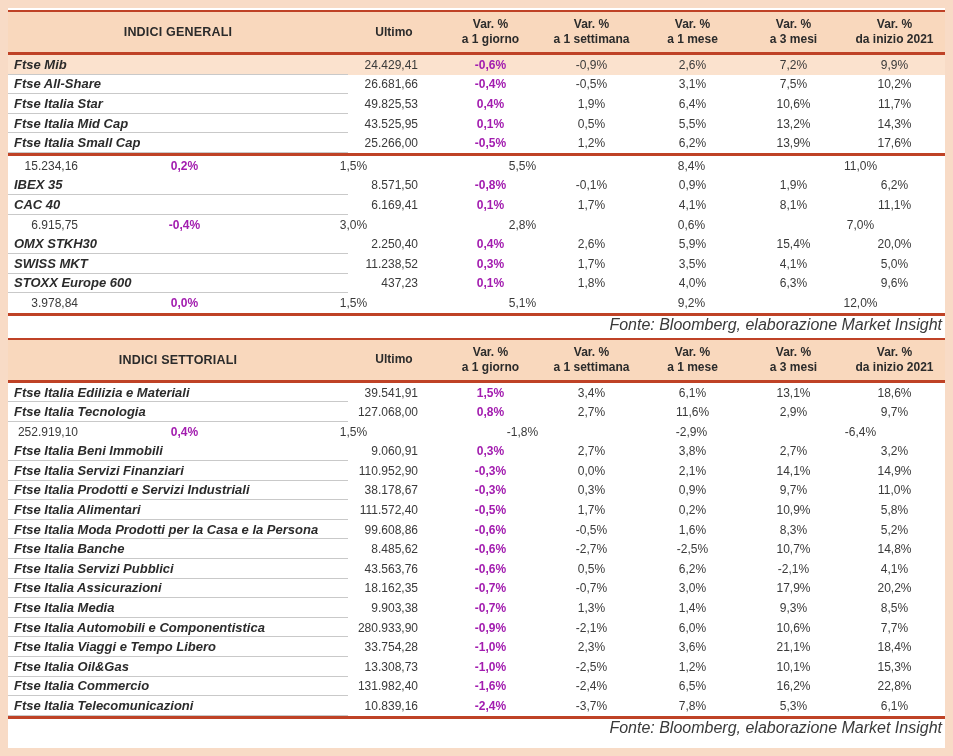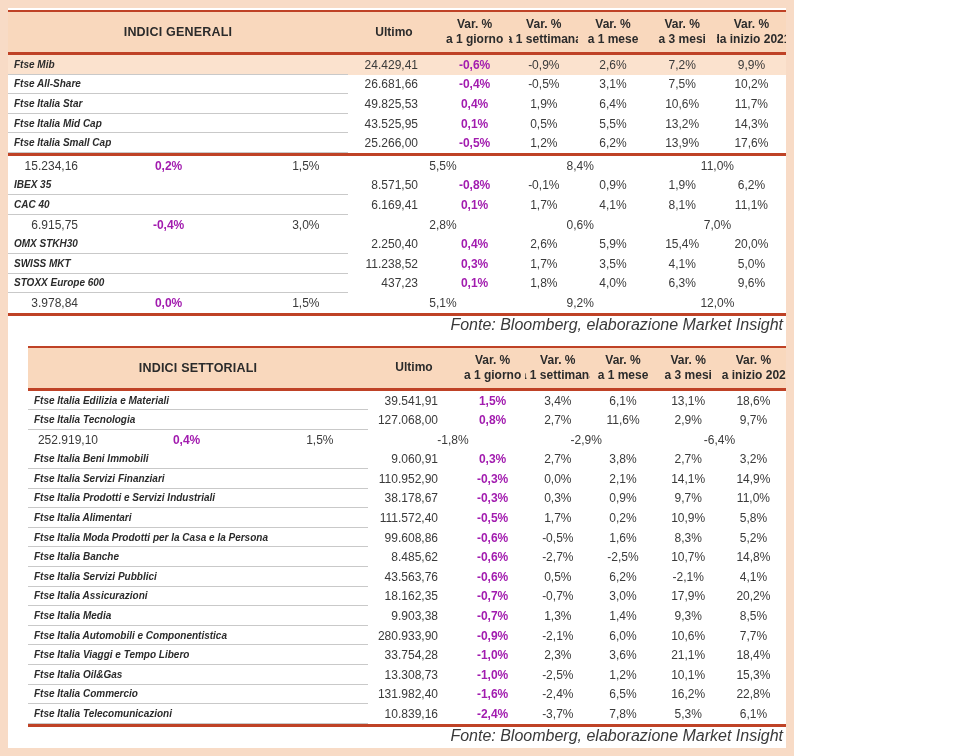--- a/index.html
+++ b/index.html
@@ -11,28 +11,28 @@
     --frame: #f8dbc6;
     --underline: #c9c9c9;
   }
   * { box-sizing: border-box; margin: 0; padding: 0; }
   html, body { background: #ffffff; }
   body {
     font-family: "Liberation Sans", sans-serif;
     color: var(--ink);
   }
   .page {
-    width: 794px;
+    width: 953px;
     height: 756px;
     border: 8px solid var(--frame);
     background: #fff;
     padding-top: 2px;
     overflow: hidden;
   }
-  .report + .report { margin-top: 12px; padding-left: 20px; }
+  .report + .report { margin-top: 4px; }
 
   .rule-single { border-top: 2px solid var(--red); }
   .rule-double {
     height: 2px;
     border-top: 2px solid var(--red);
     border-bottom: 1px solid var(--red);
   }
 
   .tbl-header {
     display: flex;
@@ -75,21 +75,21 @@
   .tbl-row.highlight { background: var(--peach-light); }
 
   .index-name {
     display: flex;
     align-items: center;
     font-weight: bold;
     font-style: italic;
     color: var(--ink);
     padding-left: 6px;
     border-bottom: 1px solid var(--underline);
-    font-size: 10px;
+    font-size: 13px;
   }
   .val {
     display: flex;
     align-items: center;
     justify-content: center;
   }
   .ultimo-val {
     display: flex;
     align-items: center;
     justify-content: flex-end;

